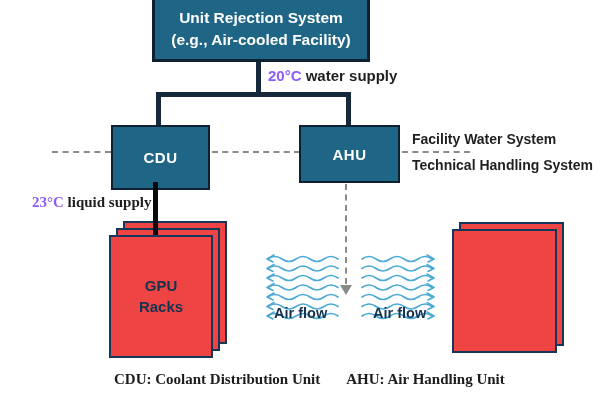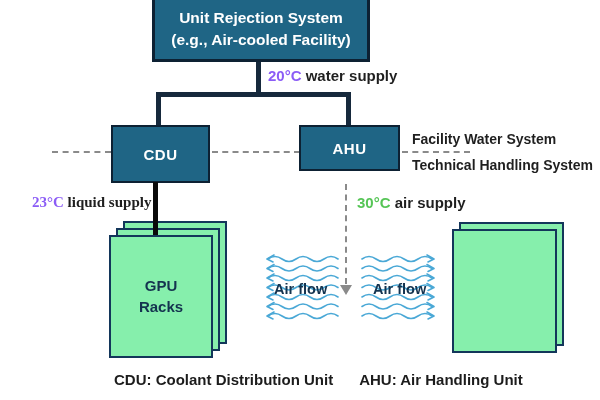--- a/index.html
+++ b/index.html
@@ -24,22 +24,22 @@
     z-index: 3;
   }
   .node-top {
     left: 152px; top: -10px; width: 218px; height: 72px;
     border-width: 3px;
     flex-direction: column;
     font-size: 15.5px; line-height: 22px;
     text-align: center;
     padding-top: 6px;
   }
-  .node-cdu { left: 111px; top: 125px; width: 99px;  height: 58px; font-size: 15px; letter-spacing: .5px; }
-  .node-ahu { left: 299px; top: 125px; width: 101px; height: 46px; font-size: 15px; letter-spacing: .5px; }
+  .node-cdu { left: 111px; top: 125px; width: 99px;  height: 65px; font-size: 15px; letter-spacing: .5px; }
+  .node-ahu { left: 299px; top: 125px; width: 101px; height: 58px; font-size: 15px; letter-spacing: .5px; }
 
   
   .line-navy { background: #16293c; z-index: 2; }
   .line-black { background: #0a0a0a; z-index: 4; }
 
   
   .dash-h { height: 0; border-top: 2px dashed #8a8a8a; z-index: 1; }
   .dash-v { width: 0; border-left: 2px dashed #8a8a8a; z-index: 1; }
   .arrow-down {
     width: 0; height: 0;
@@ -51,43 +51,43 @@
 
   
   .supply { font-size: 15px; font-weight: 600; white-space: nowrap; z-index: 5; }
   .temp-dark  { color: #8b5cf6; font-weight: 700; }
   .temp-light { color: #56c556; font-weight: 700; }
 
   .sys-label { font-size: 14px; font-weight: 600; color: #1f1f1f; white-space: nowrap; z-index: 2; }
 
   
   .rack {
-    background: #86efac;
+    background: #ef4444;
     border: 2px solid #13365a;
   }
   .rack-front {
     display: flex; align-items: center; justify-content: center;
     text-align: center;
     font-weight: 700; font-size: 15px; line-height: 1.35;
     color: #14334f;
     z-index: 5;
     padding: 0 10px;
   }
   .z1 { z-index: 1; } .z2 { z-index: 2; }
 
   .airflow-label {
     font-size: 14.5px; font-weight: 700; color: #14334f;
-    white-space: nowrap; z-index: 6;
+    white-space: nowrap; z-index: 6; margin-top: 24px;
   }
   .waves { z-index: 2; }
 
   .legend {
     left: 114px; top: 371px;
     font-size: 15px; font-weight: 600; color: #1c1c1c;
-    white-space: nowrap; z-index: 2;
+    white-space: nowrap; z-index: 2; font-family: Liberation Serif, serif;
   }
   .legend span + span { margin-left: 26px; }
 </style>
 </head>
 <body>
 
 <div class="canvas">
 
   <div class="abs node node-top">
     <div>Unit Rejection System</div>
@@ -118,23 +118,20 @@
   <div class="abs sys-label" style="left:412px; top:157px;">Technical Handling System</div>
 
   <div class="abs line-black" style="left:153px; top:182px; width:5px; height:54px;"></div>
 
   <div class="abs supply" style="left:32px; top:194px;font-family:Liberation Serif, serif;">
     <span class="temp-dark">23°C</span><span> liquid supply</span>
   </div>
 
   <div class="abs dash-v" style="left:345px; top:184px; height:100px;"></div>
   <div class="abs arrow-down" style="left:340px; top:285px;"></div>
-  <div class="abs supply" style="left:357px; top:194px;">
-    <span class="temp-light">30°C</span><span> air supply</span>
-  </div>
 
   <div class="abs rack z1" style="left:123px; top:221px; width:104px; height:123px;"></div>
   <div class="abs rack z2" style="left:116px; top:228px; width:104px; height:123px;"></div>
   <div class="abs rack rack-front" style="left:109px; top:235px; width:104px; height:123px;">
     <span>GPU Racks</span>
   </div>
 
   <svg class="abs waves" style="left:258px; top:250px;" width="88" height="74" viewBox="0 0 88 74">
     <g fill="none" stroke="#4aa8d6" stroke-width="1.6" stroke-linecap="round" stroke-linejoin="round">
       <path d="M10 9 q7 -5 14 0 t14 0 t14 0 t14 0 t14 0"></path>

